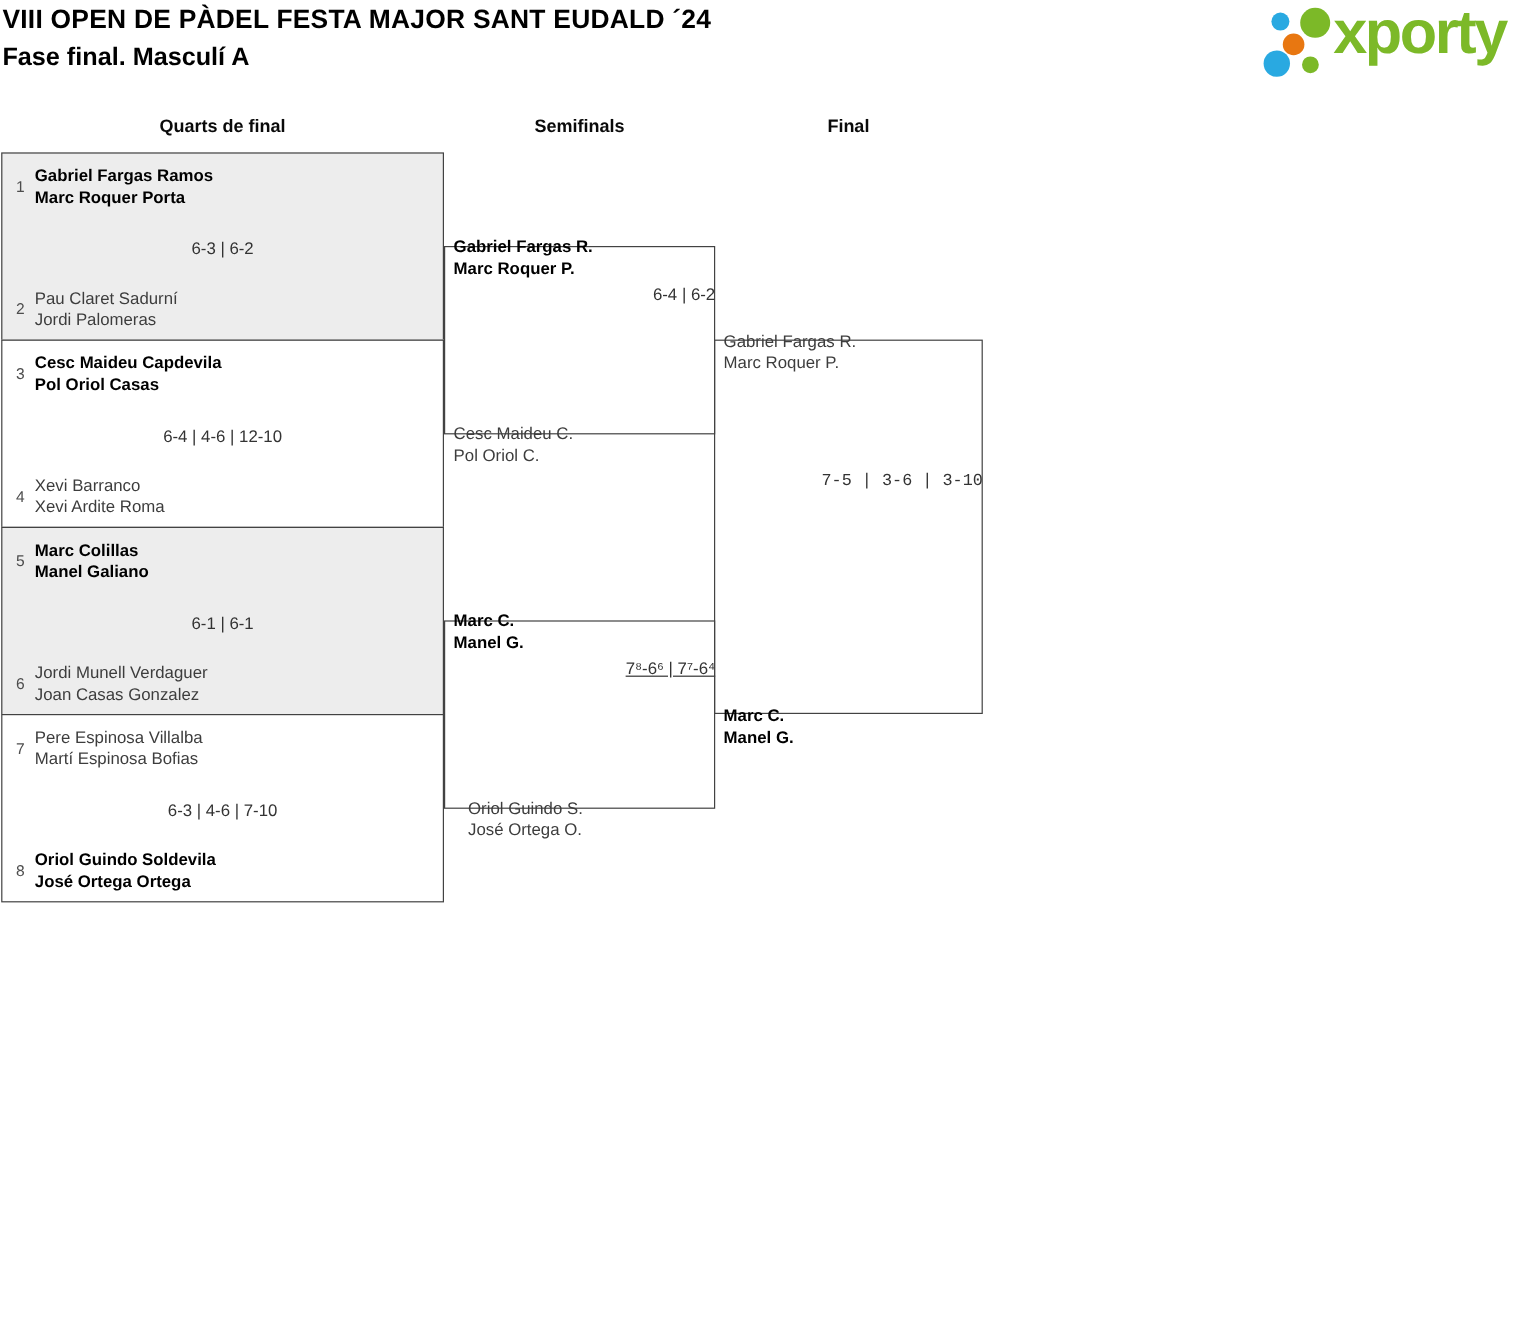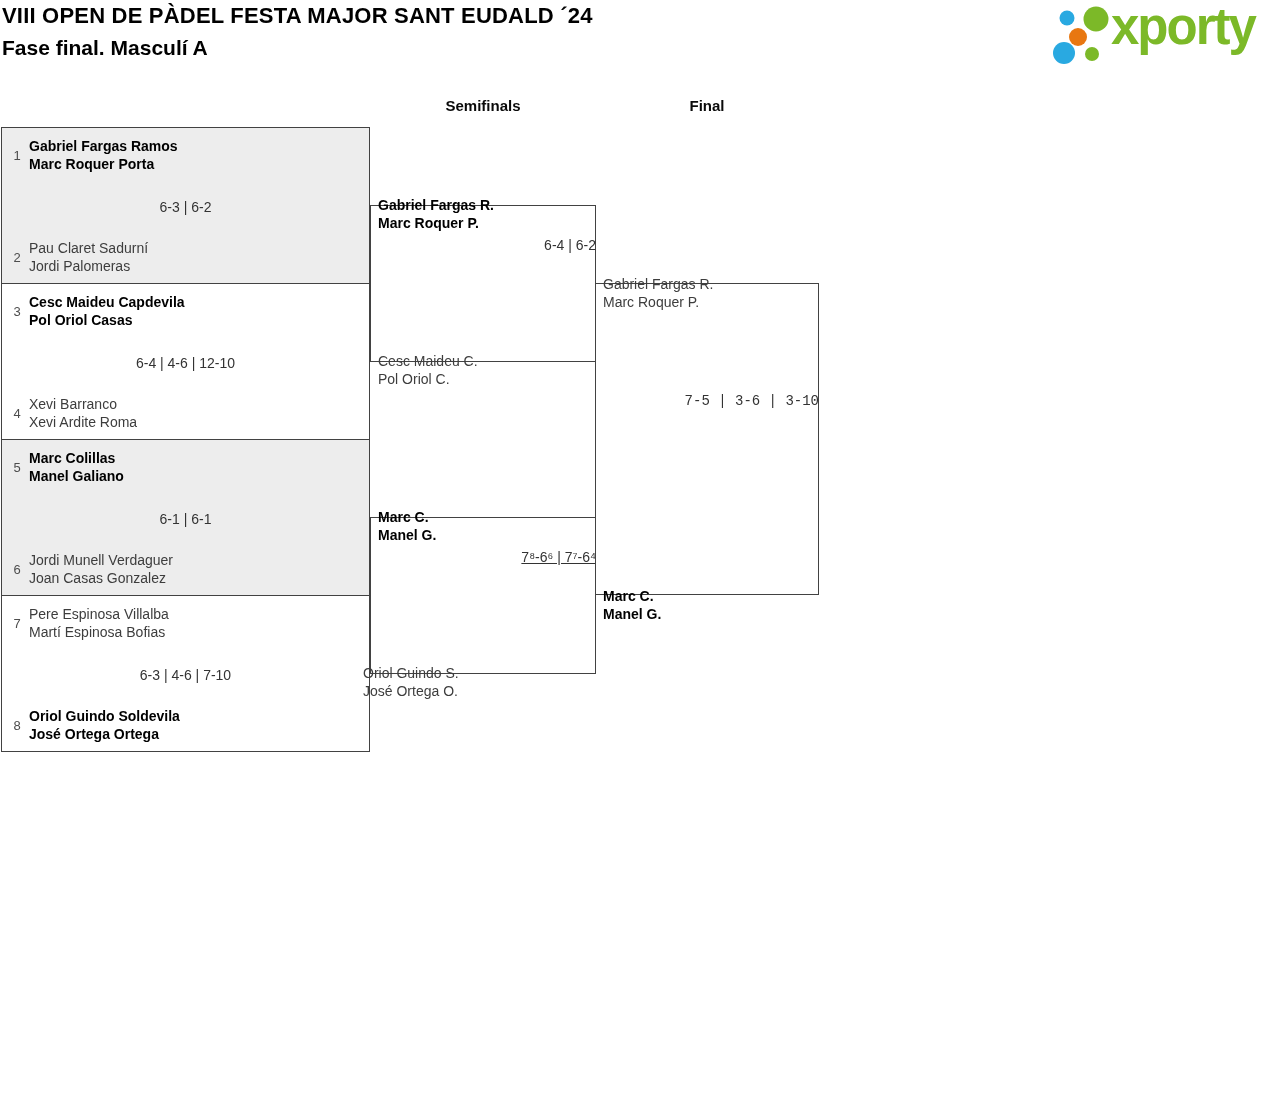--- a/index.html
+++ b/index.html
@@ -38,21 +38,21 @@
 
   
   .box{position:absolute;border:1px solid #424242;box-sizing:border-box;}
   .sf1-box{left:370px;top:205px;width:226px;height:157px;}
   .sf2-box{left:370px;top:517px;width:226px;height:157px;}
   .final-box{left:595px;top:283px;width:224px;height:312px;}
 
   .pair-label{position:absolute;font-size:14px;line-height:18px;color:#3d3d3d;margin-top:48px;}
   .pair-label.winner{font-weight:700;color:#000;}
   .sf1-top{left:378px;top:148px;} .sf1-bottom{left:378px;top:304px;}
-  .sf2-top{left:378px;top:460px;} .sf2-bottom{left:363px;top:616px;}
+  .sf2-top{left:378px;top:460px;} .sf2-bottom{left:390px;top:616px;}
   .final-top{left:603px;top:227px;} .final-bottom{left:603px;top:539px;}
 
   .score-line{position:absolute;text-align:right;font-size:14px;line-height:18px;color:#333;}
   .sf1-score{left:370px;top:236px;width:226px;}
   .sf2-score{left:370px;top:548px;width:226px;text-decoration:underline;}
   .final-score{left:595px;top:392px;width:224px;font-family:Liberation Mono, monospace;}
 </style>
 </head>
 <body>
 
@@ -65,20 +65,21 @@
     <svg class="logo-dots" width="62" height="62" viewBox="0 0 62 62">
       <circle cx="19" cy="13" r="7.5" fill="#29a9e1"></circle>
       <circle cx="48" cy="14" r="12.5" fill="#7cb928"></circle>
       <circle cx="30" cy="32" r="9" fill="#e87711"></circle>
       <circle cx="16" cy="48" r="11" fill="#29a9e1"></circle>
       <circle cx="44" cy="49" r="7" fill="#7cb928"></circle>
     </svg>
     <span class="logo-text">xporty</span>
   </div>
 
+  <div class="col-h c-qf">Quarts de final</div>
   <div class="col-h c-sf">Semifinals</div>
   <div class="col-h c-f">Final</div>
 
   <div class="qf shaded qf1">
     <div class="team team-a">
       <span class="seed">1</span>
       <div class="names winner">
         <div>Gabriel Fargas Ramos</div>
         <div>Marc Roquer Porta</div>
       </div>

